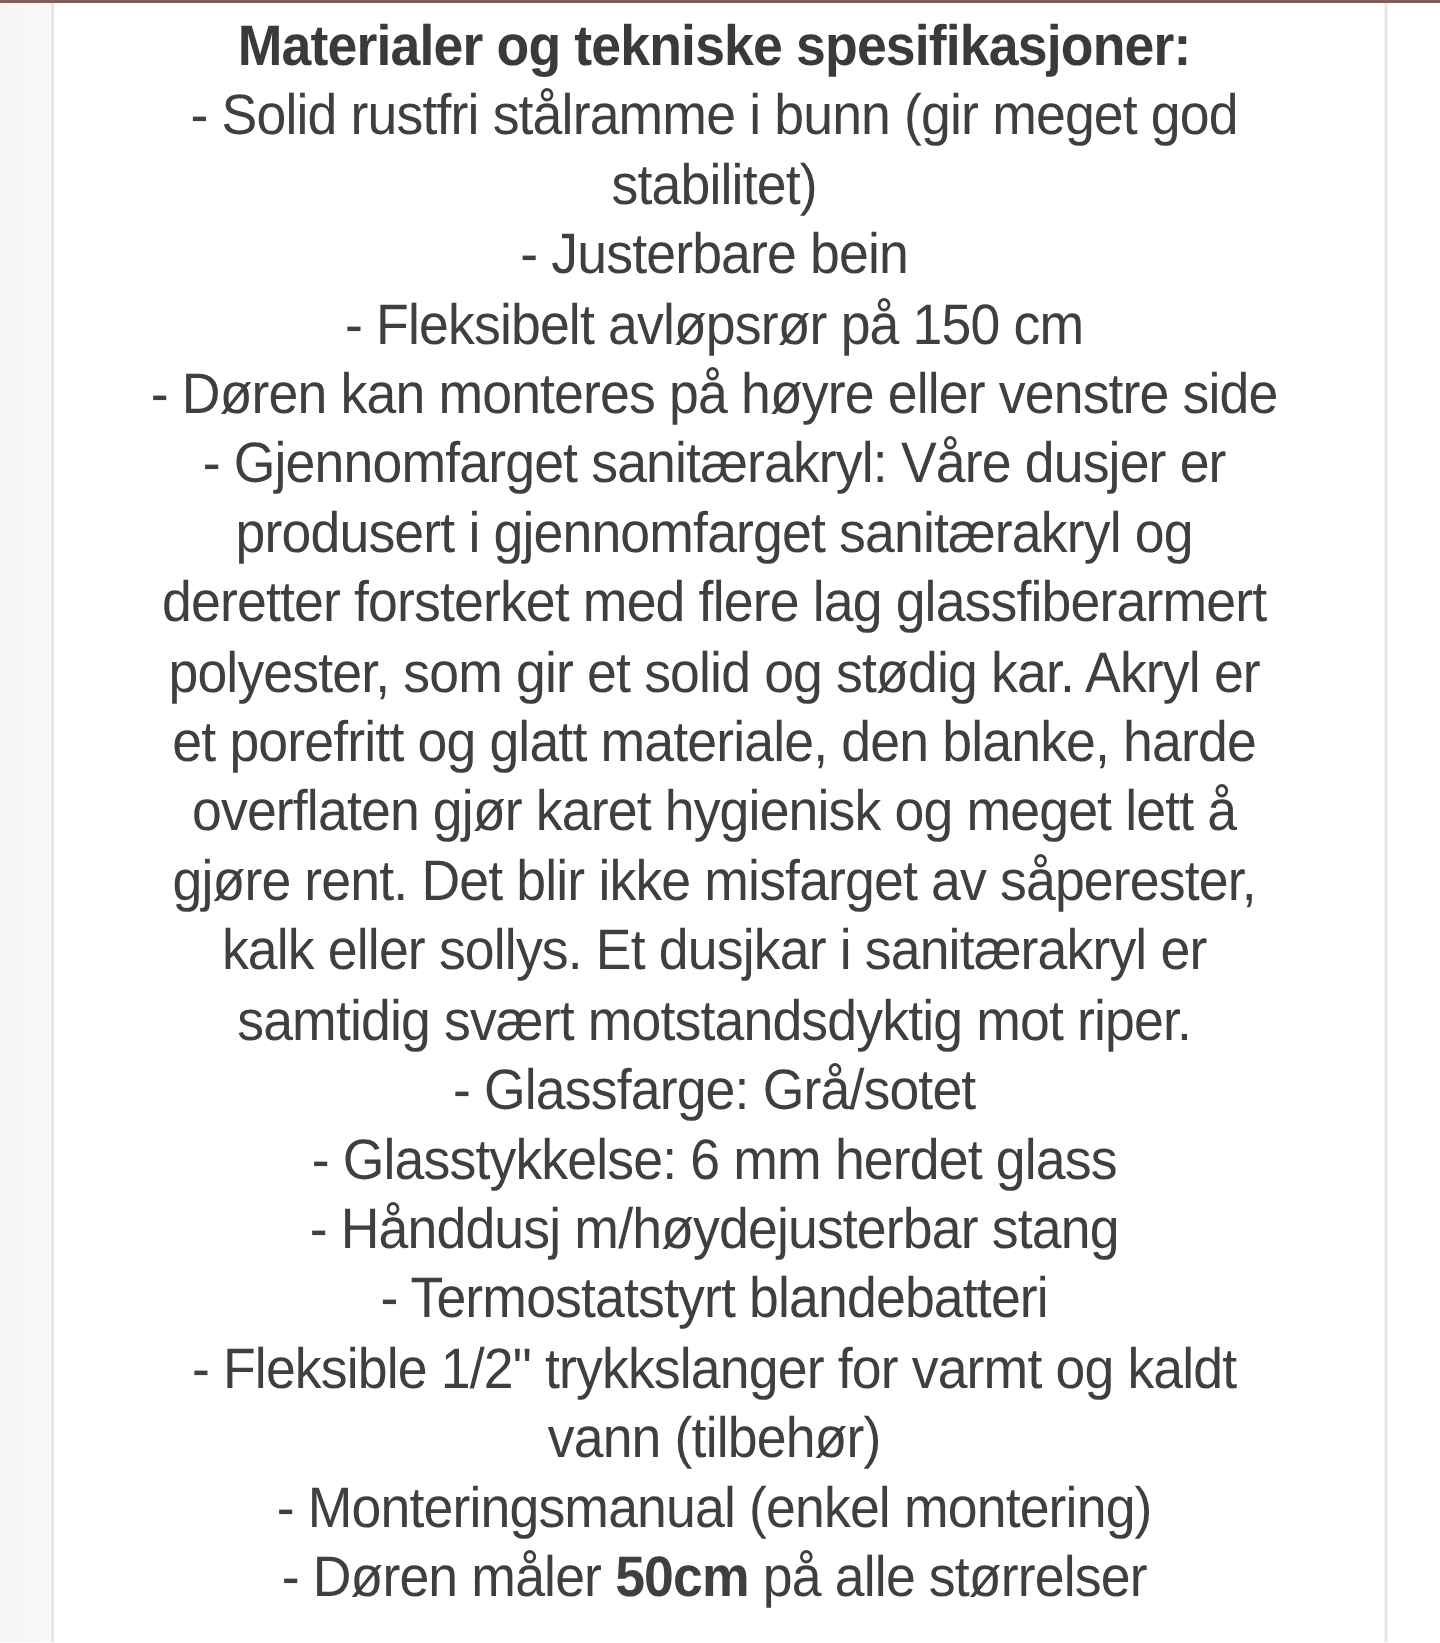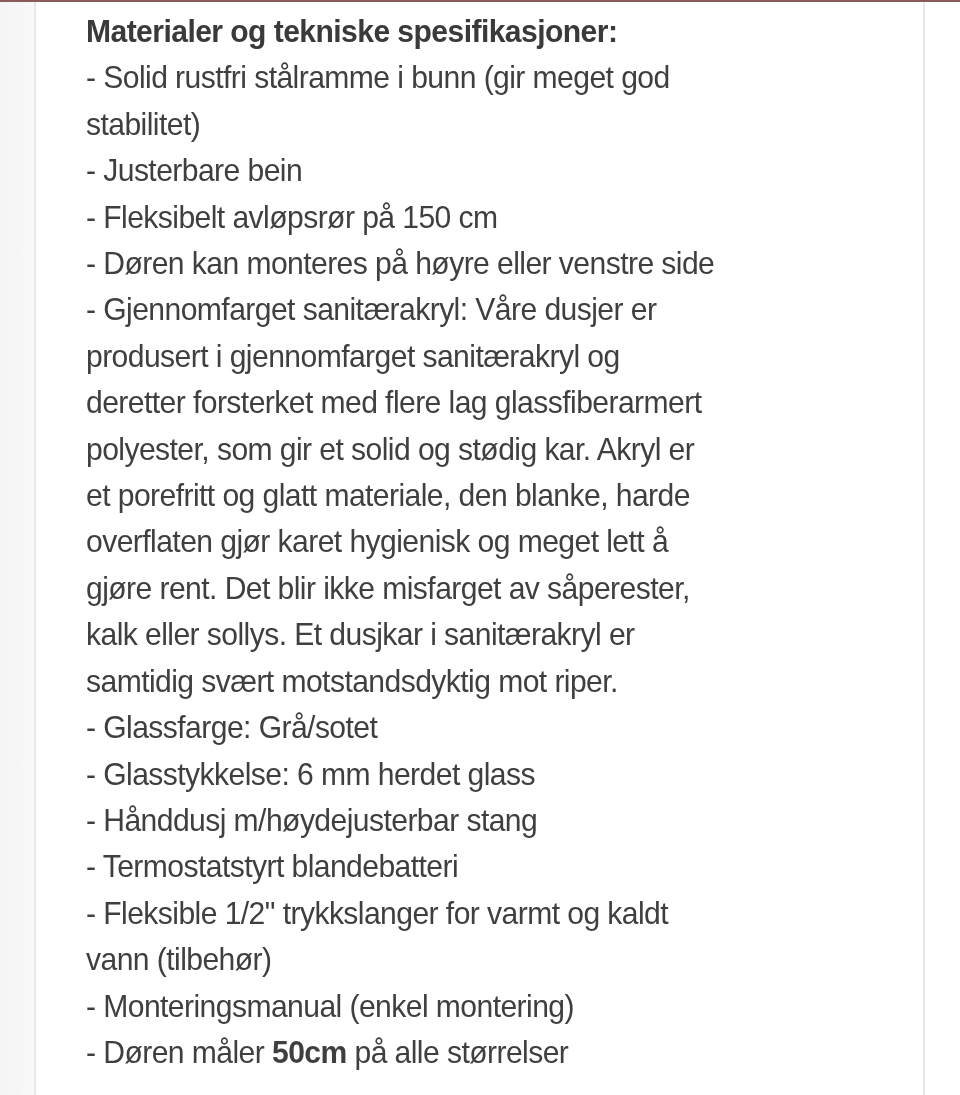--- a/index.html
+++ b/index.html
@@ -37,23 +37,24 @@
       left: 923px; top: 2px;
       width: 2px; height: 1093px;
       background: #e8e8e8;
     }
     .content {
       position: absolute;
       left: 86px;
       top: 8px;
       width: 830px;
       color: #3f3f3f;
-      font-size: 32px;
+      font-size: 38px;
       line-height: 46.4px;
       letter-spacing: -0.6px;
+      text-align: center;
     }
     .line {
       display: block;
       white-space: nowrap;
       transform-origin: left center;
       transform: scaleX(0.94);
     }
     .heading {
       font-weight: bold;
       color: #3a3a3a;

